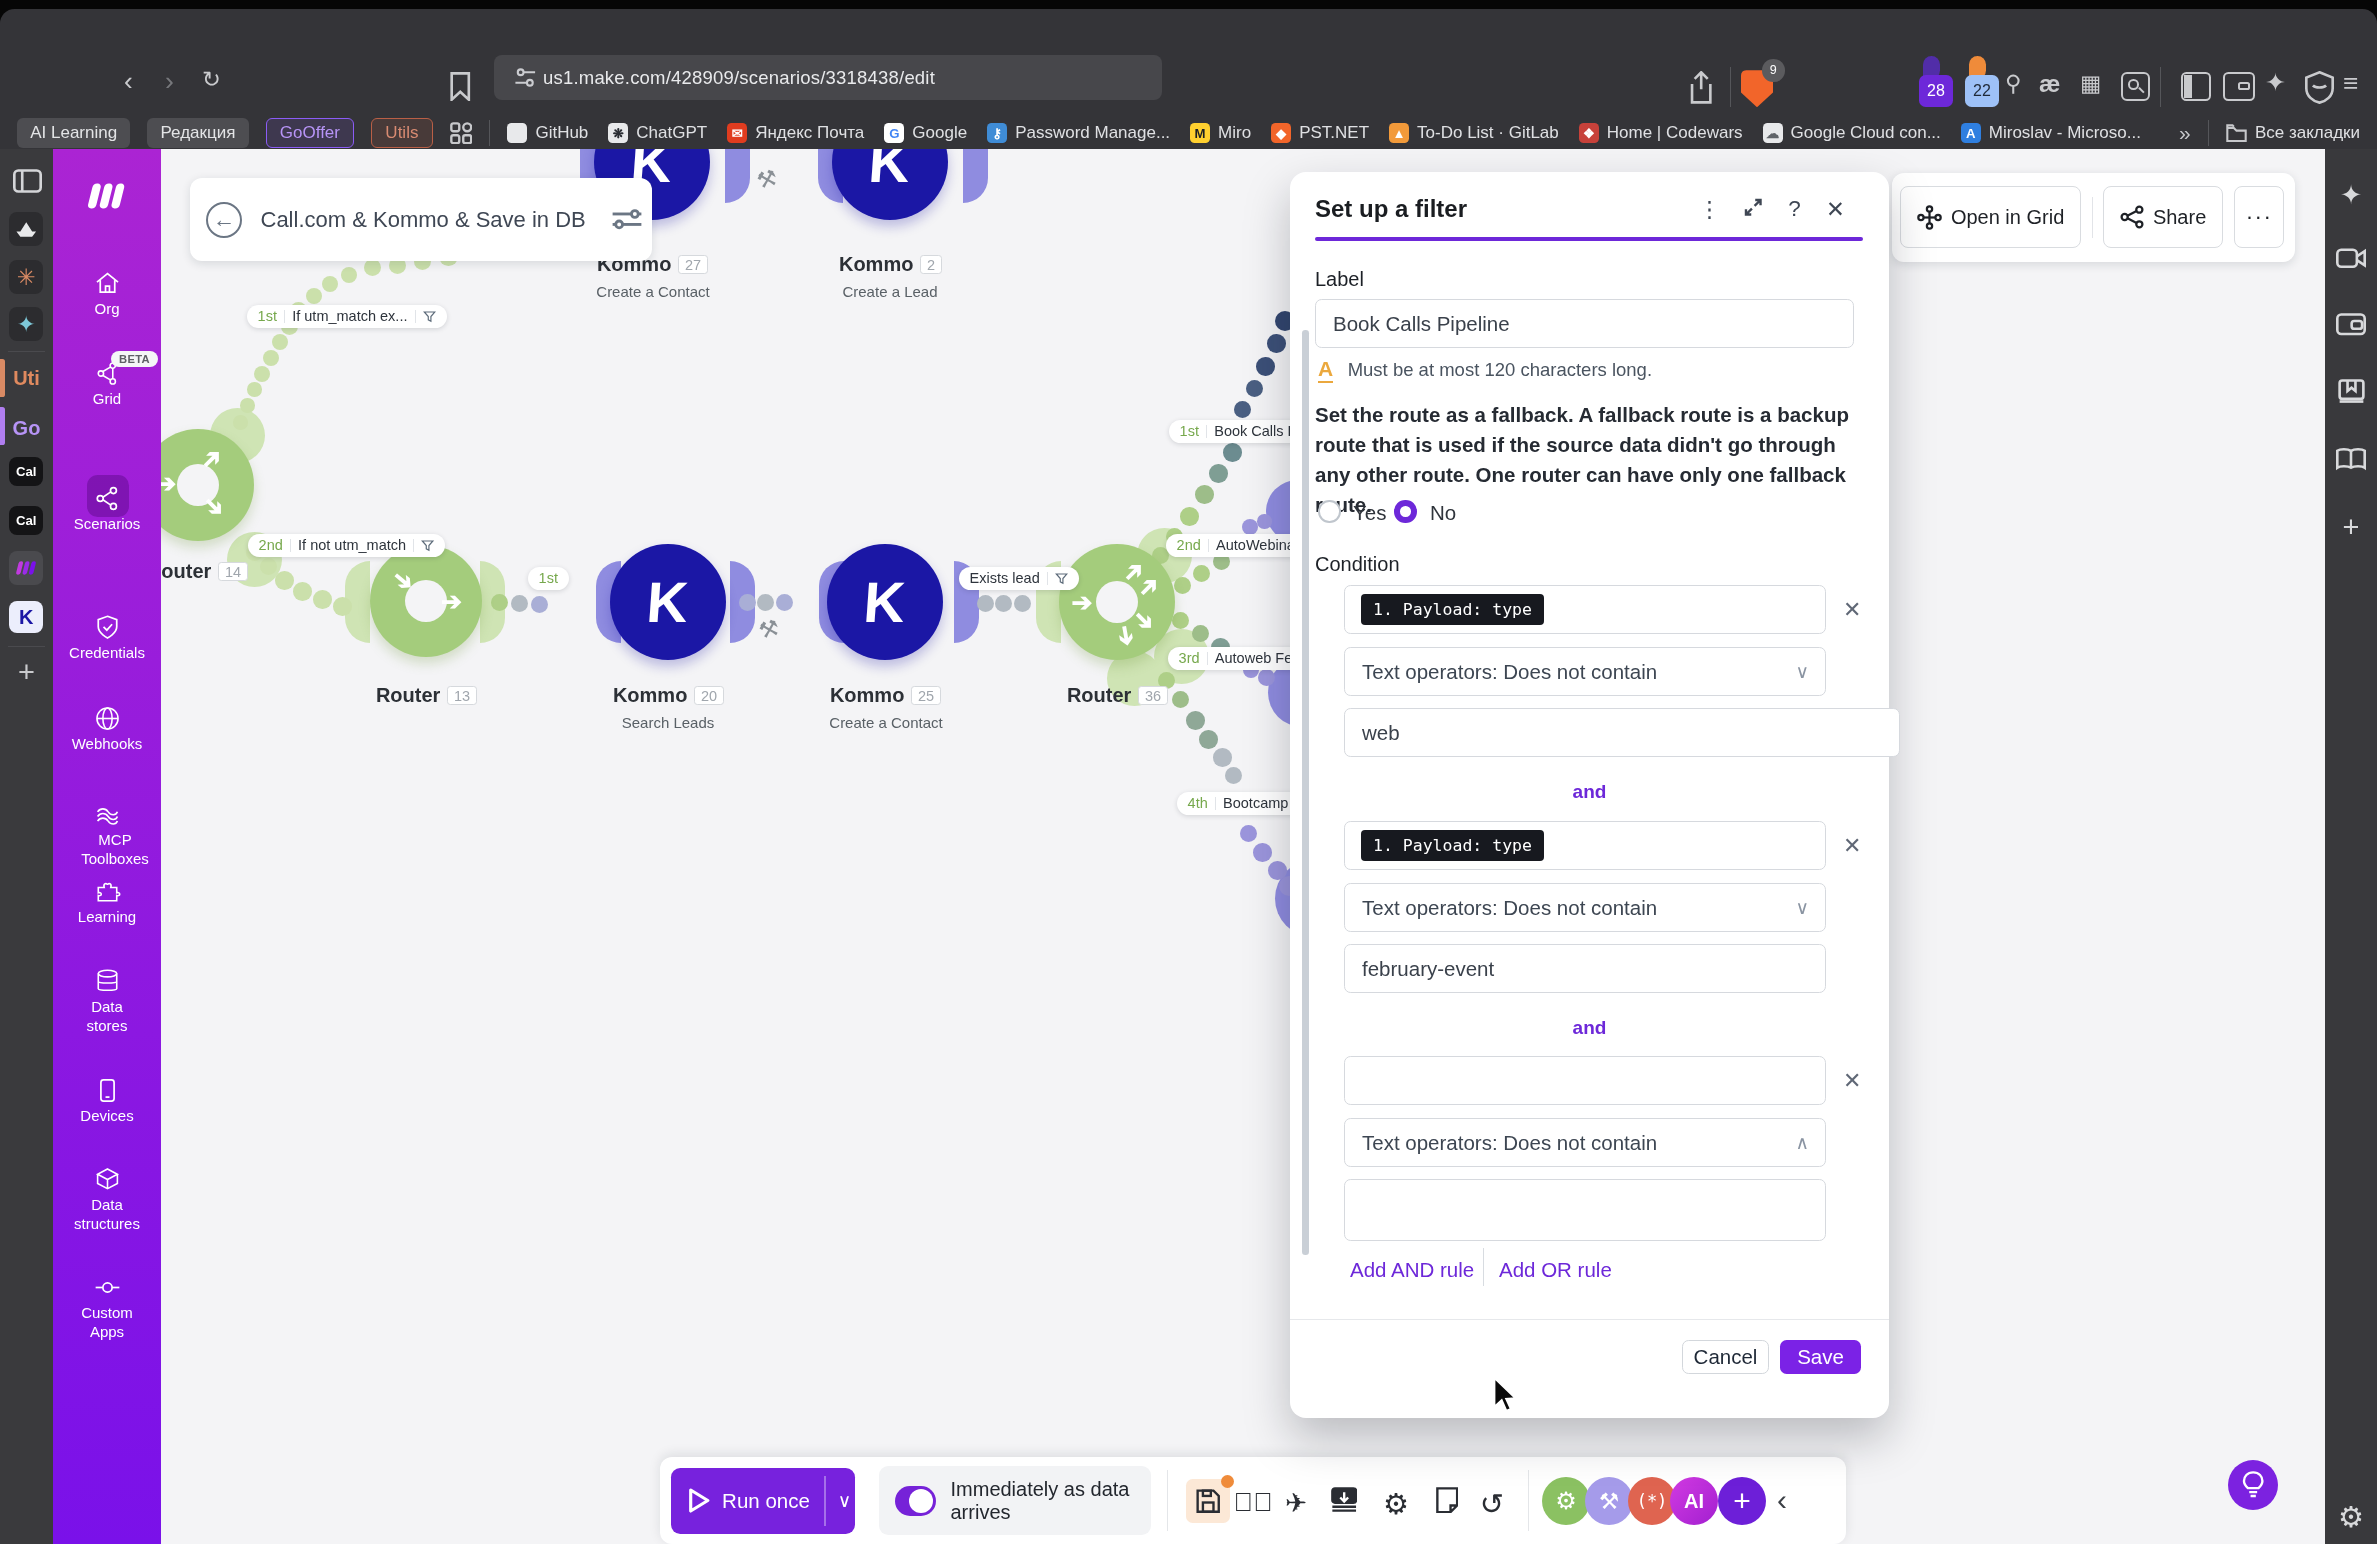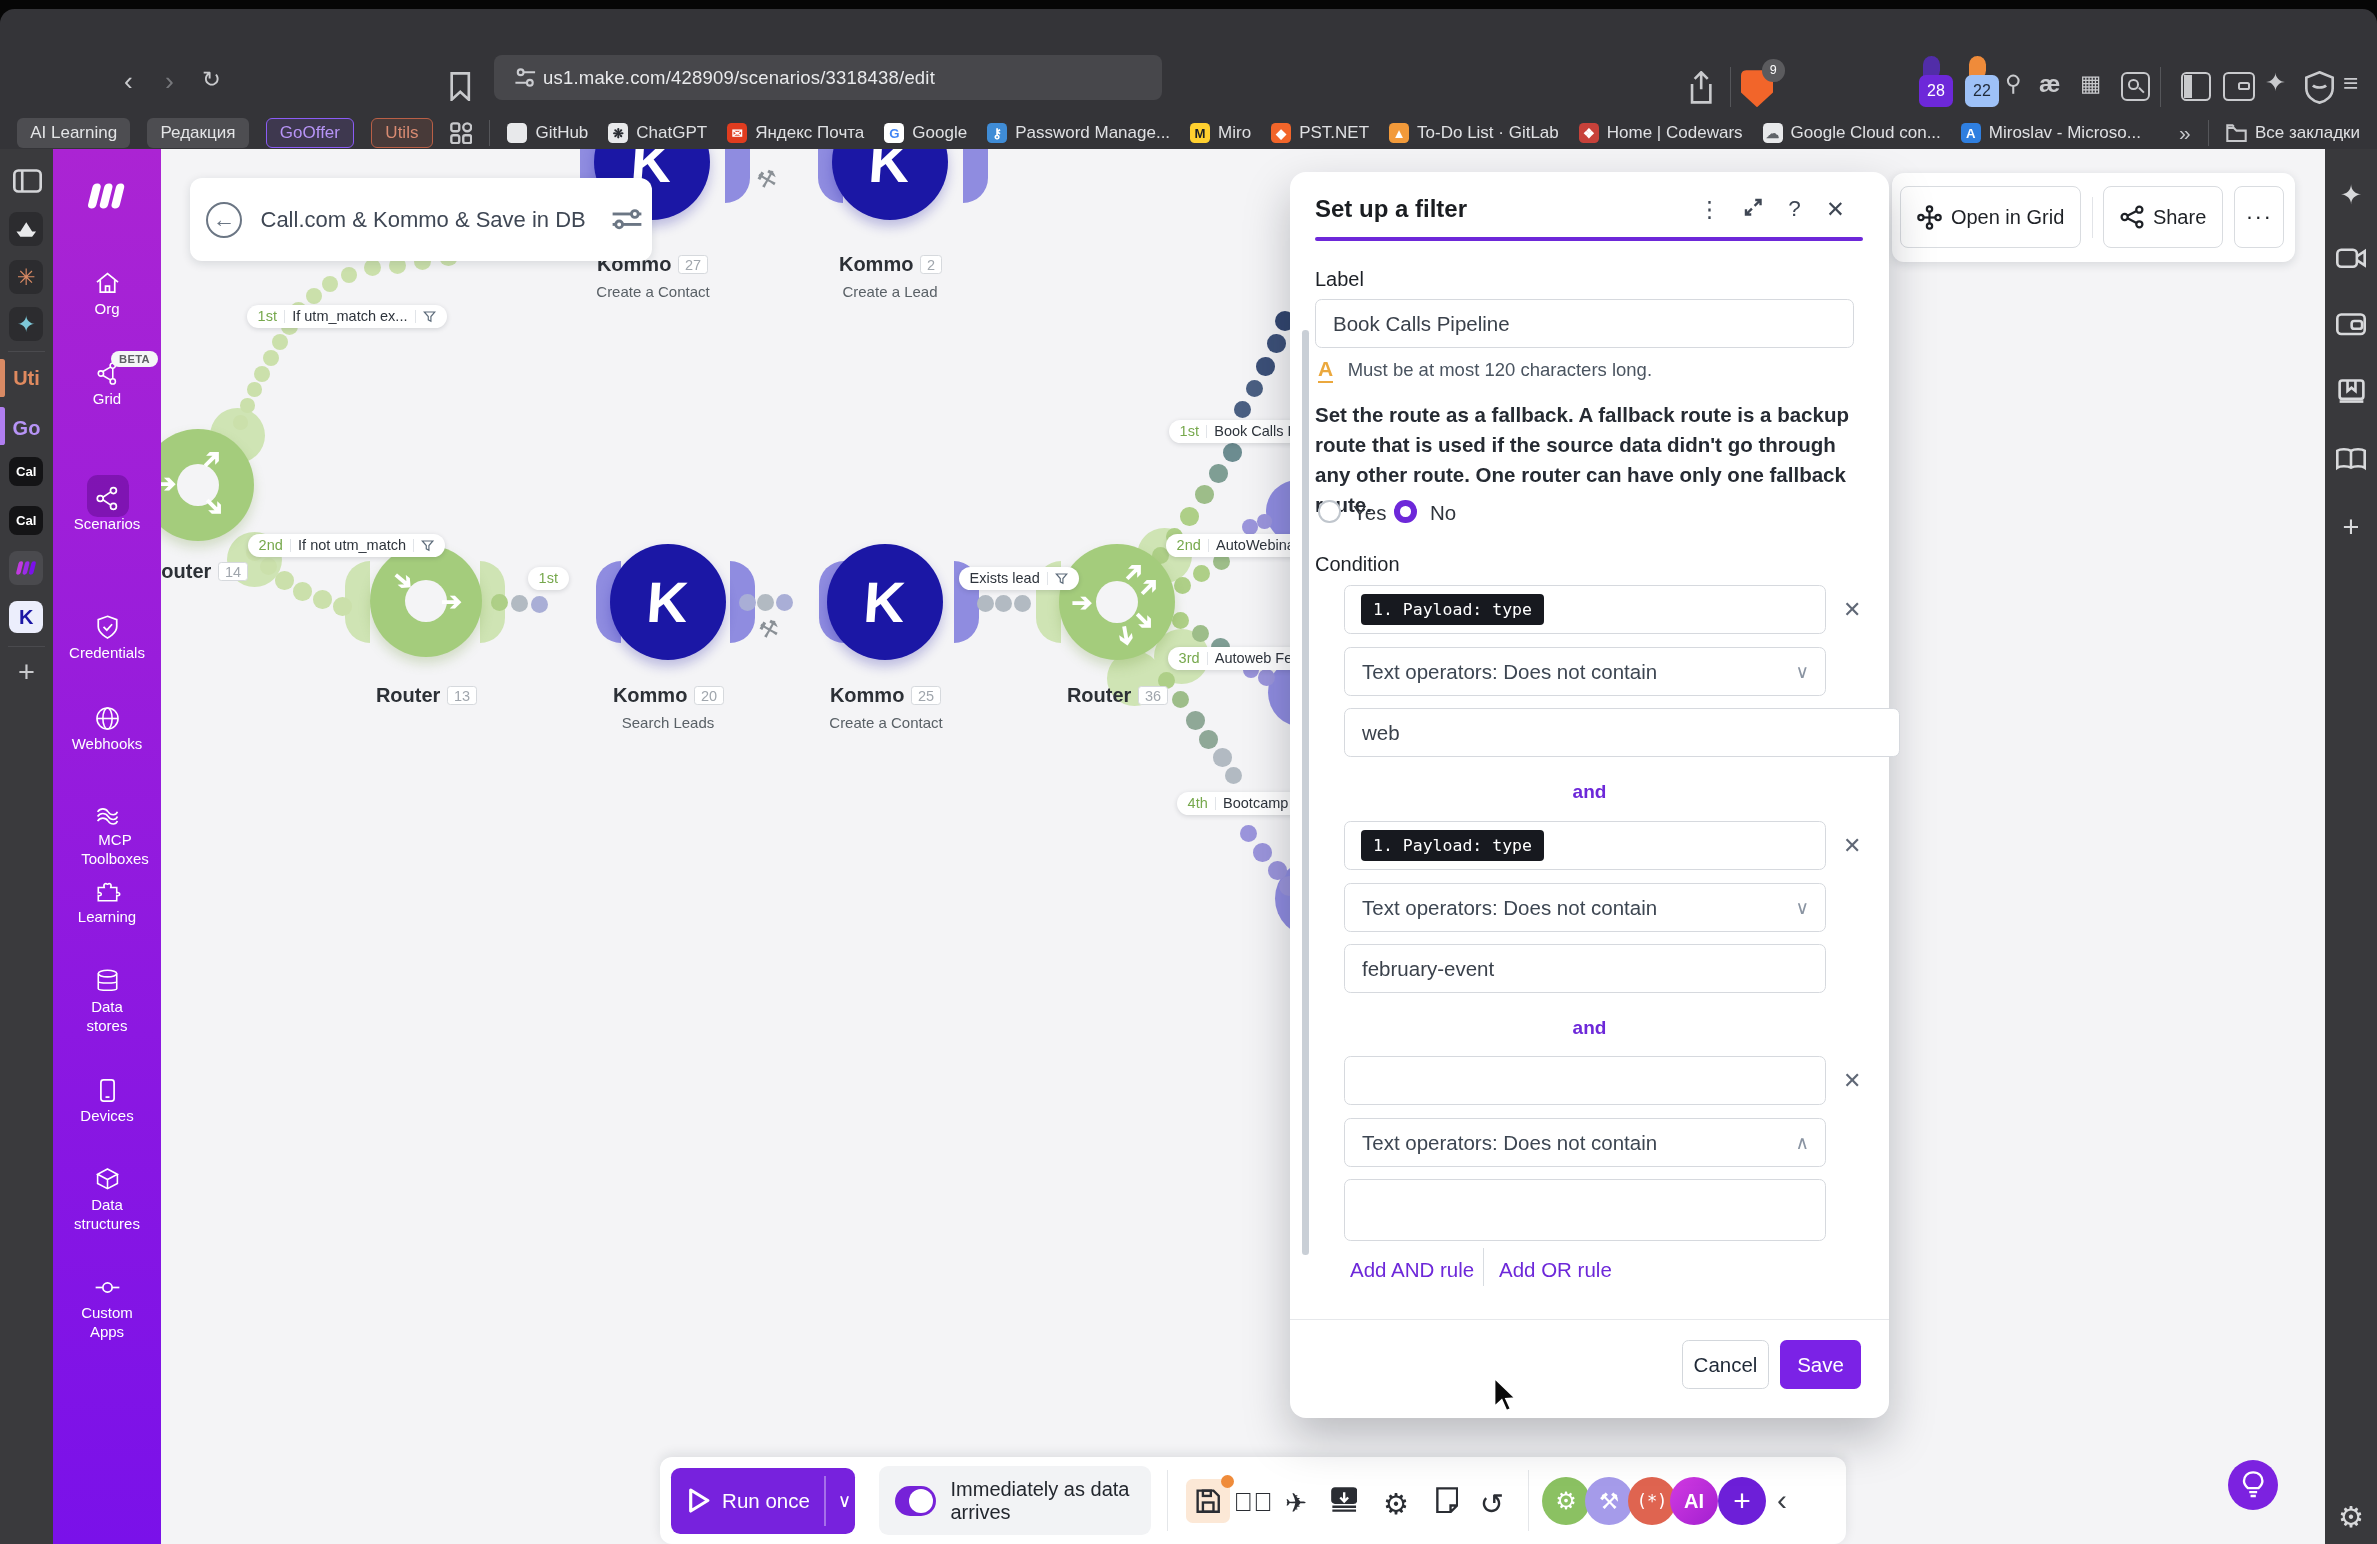--- a/index.html
+++ b/index.html
@@ -101,21 +101,21 @@
   .r-on  { border:6.6px solid #6d28d9; background:#fff; }
   .rlbl { position:absolute; font-size:20.5px; color:#30353c; }
   .dlg-cond { position:absolute; left:25px; top:381px; font-size:20px; font-weight:400; color:#1d2127;}
   .chip { background:#17191f; color:#fff; font-family:"DejaVu Sans Mono", monospace; font-size:16.5px;
           border-radius:4px; padding:6px 12px; margin-left:16px; }
   .xbtn { position:absolute; font-size:22px; color:#606876; width:26.4px; text-align:center;}
   .chev { position:absolute; right:16px; font-size:18.5px; color:#8a94a2; }
   .andlbl { position:absolute; left:0; width:100%; text-align:center; font-size:19px; font-weight:bold; color:#6d28d9;}
   .addlink { position:absolute; font-size:20.5px; font-weight:500; color:#6d28d9; }
   .dlg-footdiv { position:absolute; left:0; right:0; top:1147px; height:1.3px; background:#e6e8eb; }
-  .btn { position:absolute; top:1168px; height:49px; border-radius:6.6px; font-size:20.5px;
+  .btn { position:absolute; top:1168px; height:34px; border-radius:6.6px; font-size:20.5px;
          display:flex; align-items:center; justify-content:center; }
   .btn-cancel { left:392px; width:87px; border:1.3px solid #d3d7dc; color:#1f2937; background:#fff;}
   .btn-save { left:490px; width:81px; background:#7b22e6; color:#fff; }
   .dlg-scroll { position:absolute; left:12px; top:158px; width:6.6px; height:925px;
                 background:#c9cfd6; border-radius:3.3px; }
 
   
   .footpanel { position:absolute; left:660px; top:1457px; width:1186px; height:87px; background:#fff;
                border-radius:12px; box-shadow:0 -2.6px 12px rgba(20,30,40,.10); z-index:30;}
   .runbtn { position:absolute; left:10.6px; top:10.6px; width:184px; height:66px; background:#7722dd;

